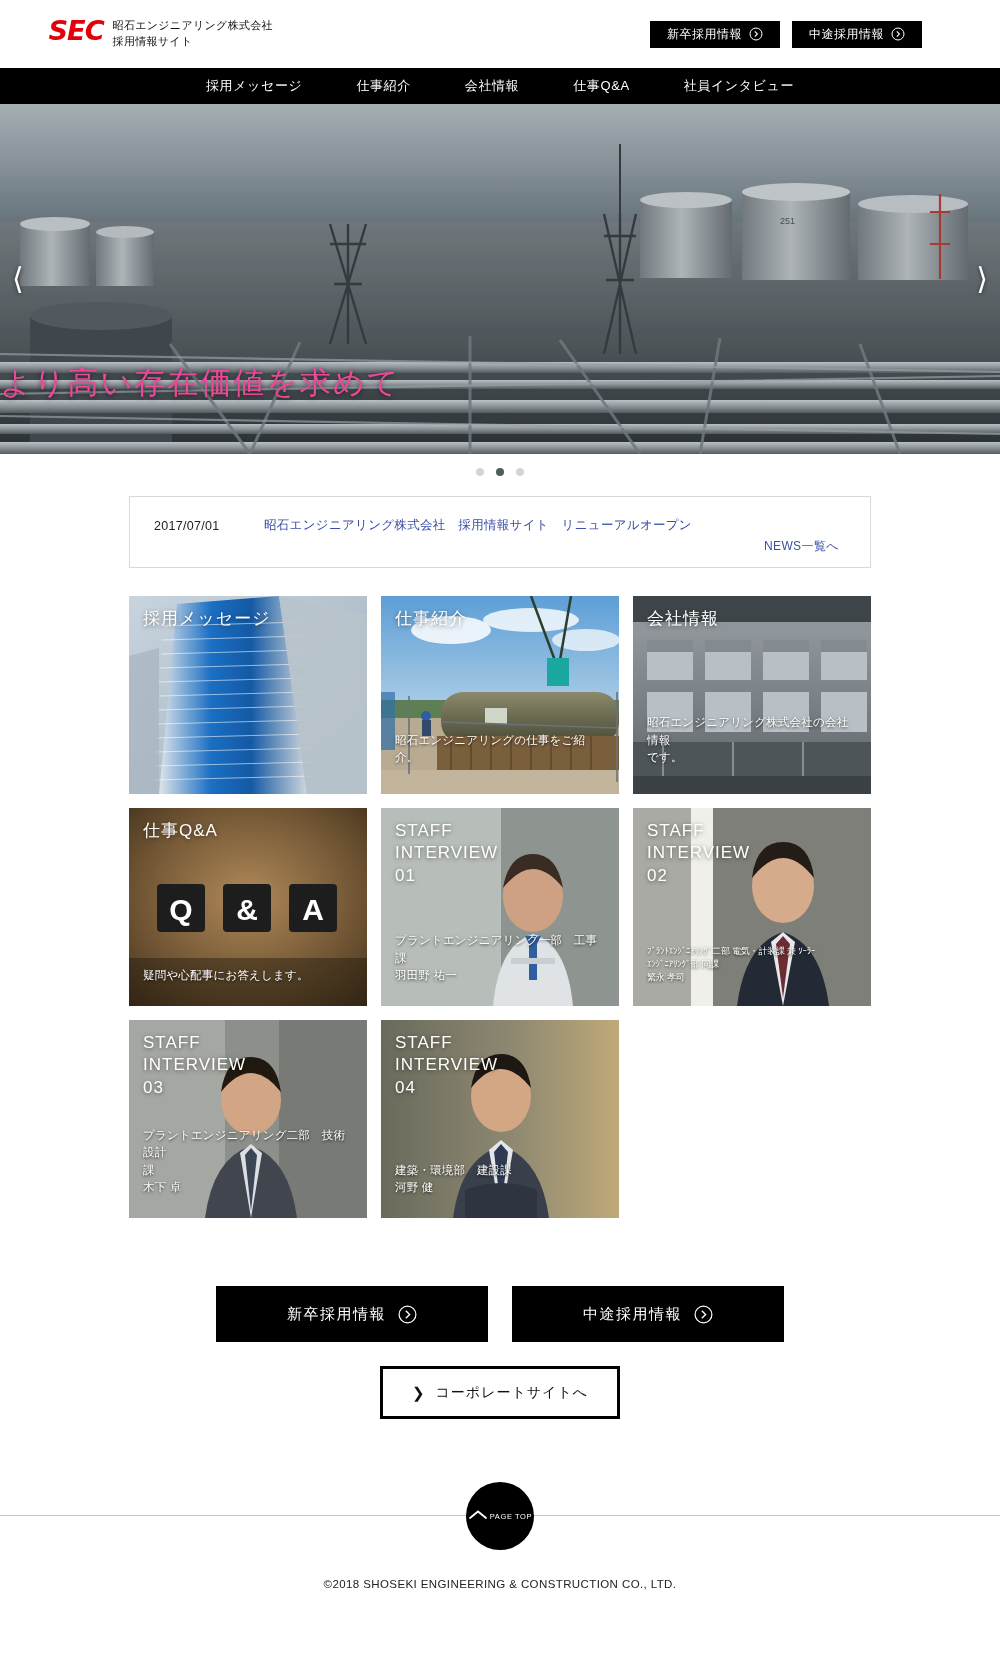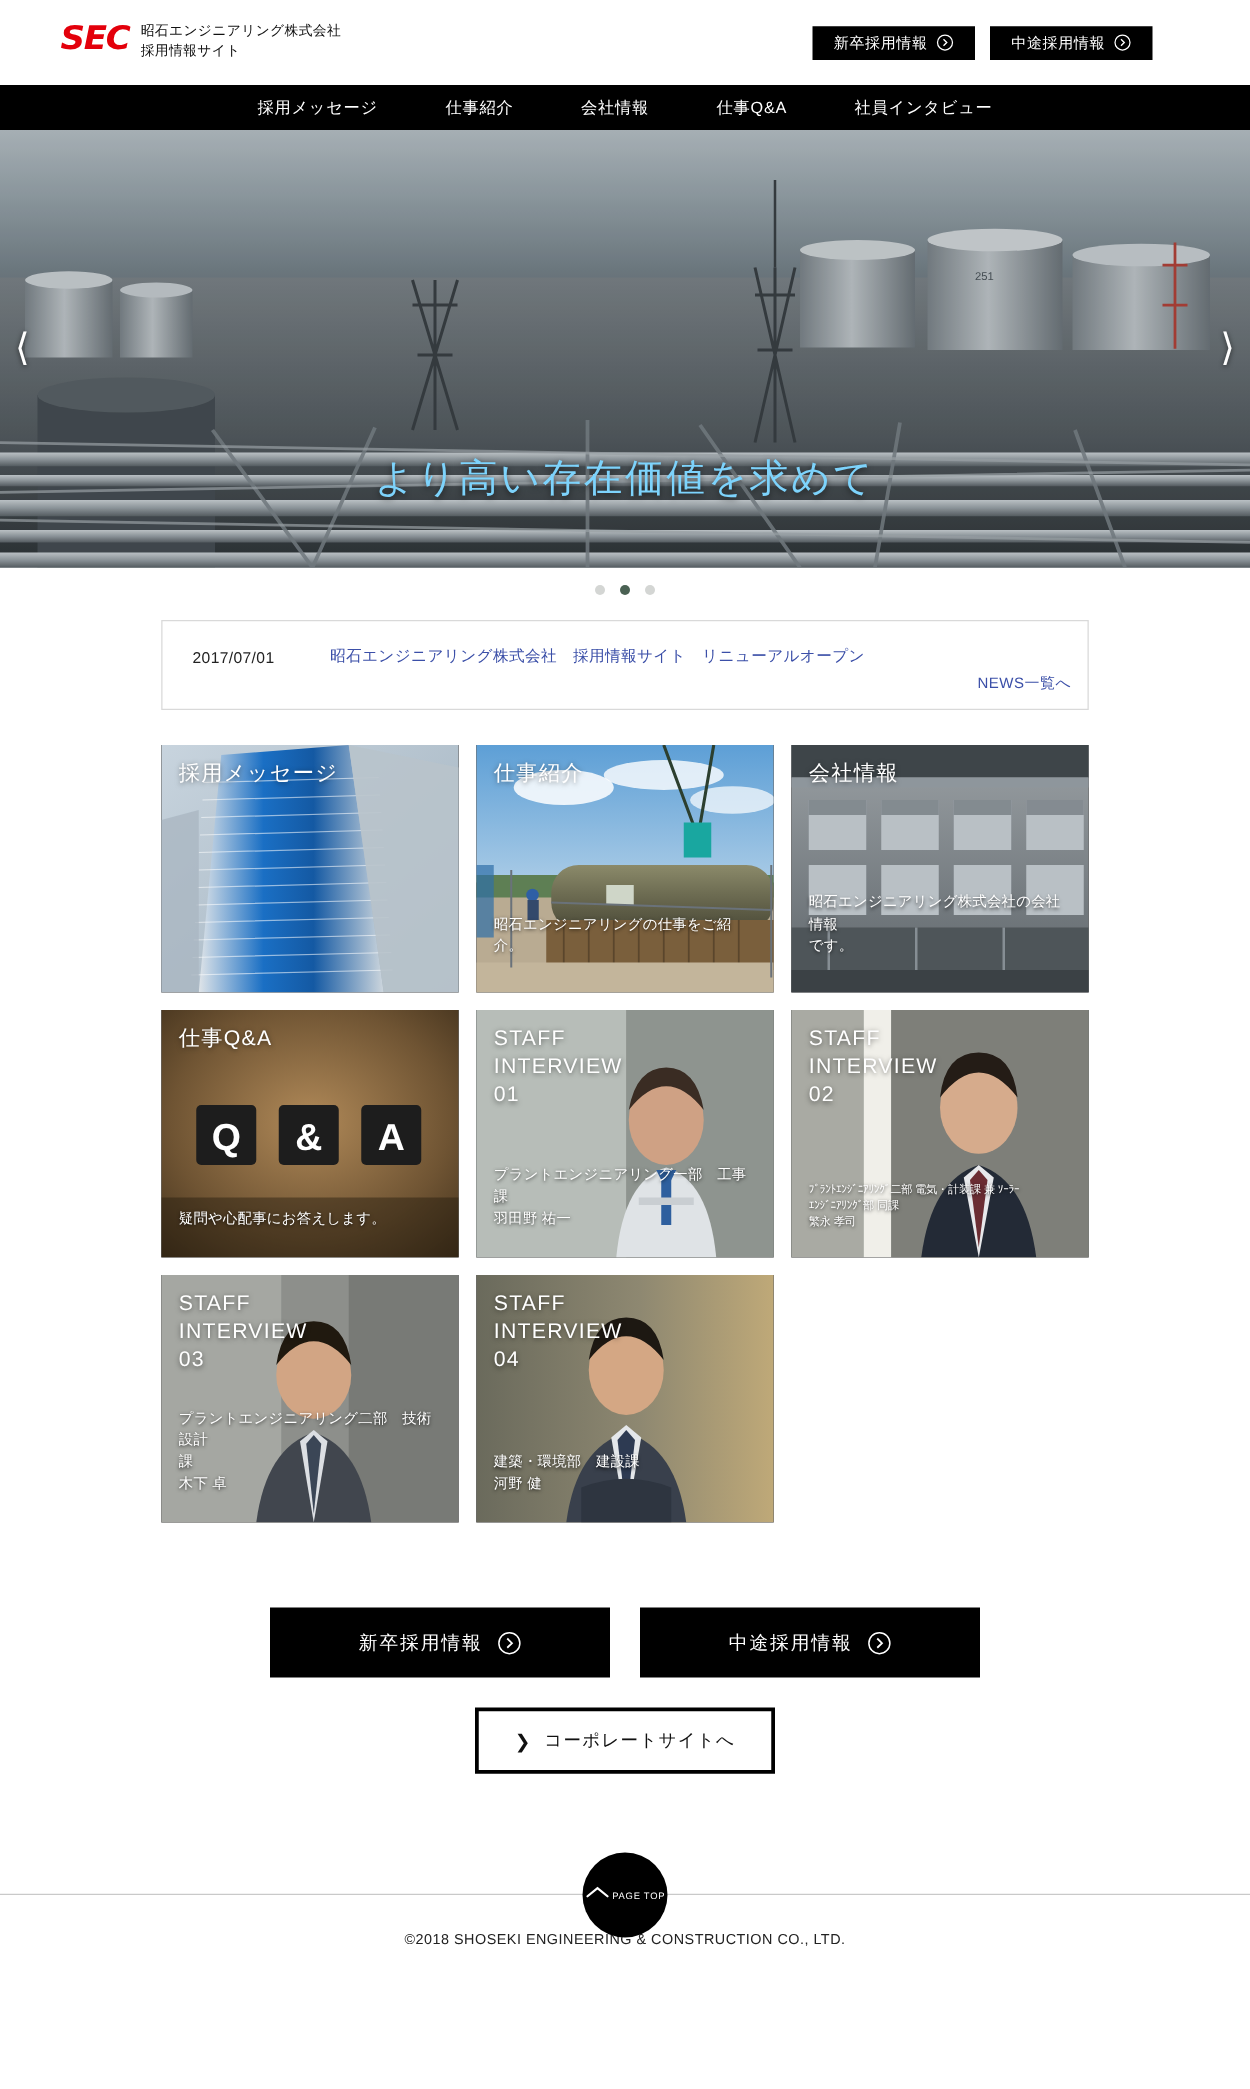--- a/index.html
+++ b/index.html
@@ -36,22 +36,22 @@
   .nav { background:#000; height:36px; display:flex; align-items:center; justify-content:center; }
   .nav ul { list-style:none; display:flex; align-items:center; }
   .nav li {
     color:#fff; font-size:13px; letter-spacing:.6px; padding:0 27px; cursor:pointer;
   }
 
   
   .hero { position:relative; height:350px; overflow:hidden; background:#1d2a33; }
   .hero-bg { position:absolute; inset:0; }
   .hero-title {
-    position:absolute; left:0; right:0; top:258px; text-align:center;
-    color:#7dd3fc; font-size:31px; letter-spacing:2px;
+    position:absolute; left:0; right:0; top:258px; 
+    color:#ec4899; font-size:31px; letter-spacing:2px;
     text-shadow:0 1px 5px rgba(0,0,0,.55);
   }
   .hero-arrow {
     position:absolute; top:50%; transform:translateY(-50%);
     color:#fff; font-size:30px; line-height:1; cursor:pointer;
     text-shadow:0 1px 4px rgba(0,0,0,.6); user-select:none;
   }
   .hero-arrow.left { left:12px; }
   .hero-arrow.right { right:12px; }
 
@@ -61,21 +61,21 @@
 
   
   .news {
     width:742px; margin:6px auto 0; border:1px solid #d9d9d9; background:#fff;
     padding:20px 24px 12px 24px; height:72px; position:relative;
   }
   .news-row { display:flex; align-items:center; font-size:12.5px; }
   .news-date { color:#222; letter-spacing:.3px; width:110px; }
   .news-link { color:#3b4fa8; cursor:pointer; letter-spacing:.3px; }
   .news-all {
-    position:absolute; right:13px; bottom:12px;
+    position:absolute; right:31px; bottom:12px;
     color:#3b4fa8; font-size:12px; cursor:pointer; letter-spacing:.4px;
   }
 
   
   .grid {
     width:742px; margin:28px auto 0;
     display:grid; grid-template-columns:repeat(3,238px); gap:14px 14px;
   }
   .card { position:relative; height:198px; overflow:hidden; cursor:pointer; background:#3a3a3a; }
   .card-bg { position:absolute; inset:0; }
@@ -113,21 +113,21 @@
   .footer-sep { margin-top:96px; border-top:1px solid #c9c9c9; position:relative; height:1px; }
   .pagetop {
     position:absolute; left:50%; top:-34px; transform:translateX(-50%);
     width:68px; height:68px; border-radius:50%; background:#000; color:#fff;
     display:flex; flex-direction:row; align-items:center; justify-content:center;
     cursor:pointer; gap:2px;
   }
   .pagetop .cap { font-size:7.5px; letter-spacing:.6px; }
   .copy {
     text-align:center; font-size:11.5px; color:#222; letter-spacing:.4px;
-    margin-top:30px;
+    margin-top:62px;
   }
 </style>
 </head>
 <body>
 
 <header class="header">
   <div class="header-inner">
     <div class="logo-block">
       <div class="logo-mark">SEC</div>
       <div class="logo-text">

